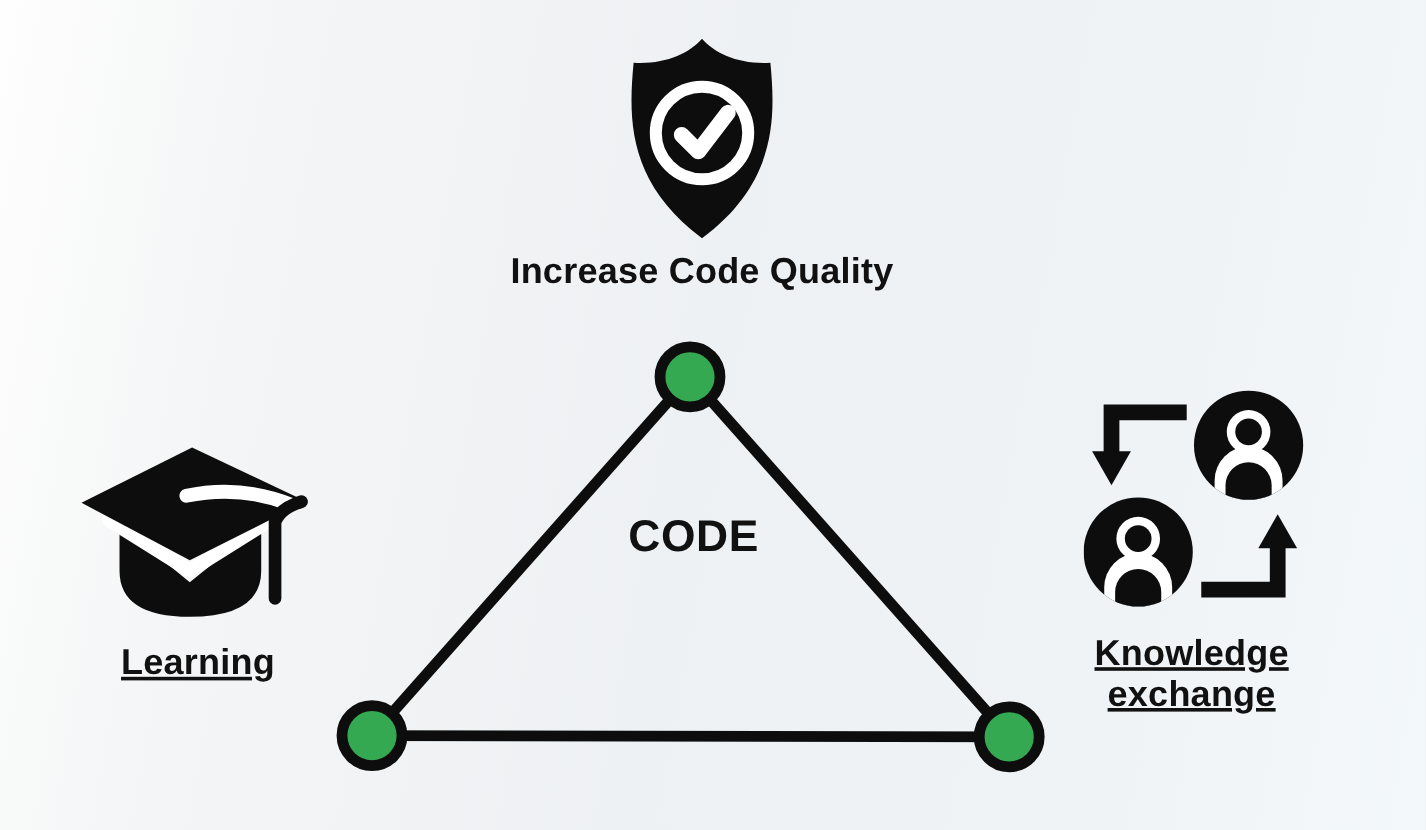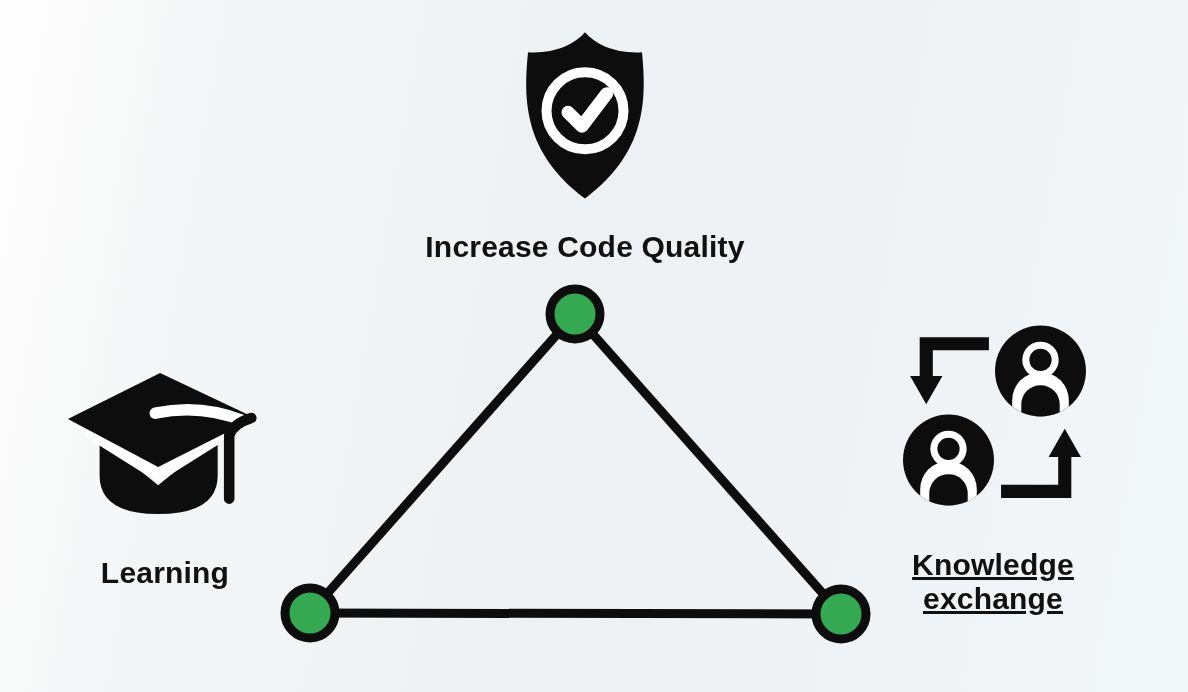--- a/index.html
+++ b/index.html
@@ -23,24 +23,23 @@
     pointer-events: none;
   }
 
   .node-label {
     color: #111111;
     font-weight: 700;
     font-size: 30px;
     line-height: 1.12;
     text-align: center;
     letter-spacing: 0.2px;
-    margin-top: 20px;
   }
   .label-quality   { left: 375px; top: 210px; width: 420px; }
-  .label-learning  { left: 55px;  top: 536px; width: 220px; }
+  .label-learning  { left: 55px;  top: 536px; width: 220px; text-decoration: underline; }
   .label-knowledge { left: 893px; top: 528px; width: 200px; text-decoration: underline; }
 
   .center-title {
     left: 426px; top: 424px; width: 304px;
     color: #111111;
     font-weight: 700;
     font-size: 37px;
     line-height: 46px;
     text-align: center;
     letter-spacing: 0.5px;
@@ -126,15 +125,16 @@
 
     <g>
       <path d="M97 166 L160 166 L160 130" fill="none" stroke="#0d0d0d" stroke-width="13" stroke-linejoin="miter"></path>
       <polygon points="144,132 176,132 160,104" fill="#0d0d0d"></polygon>
     </g>
   </svg>
 
   <div class="abs node-label label-knowledge">Knowledge exchange</div>
 
   <div class="abs center-title">
+    <div>CODE</div>
   </div>
 
 </div>
 
 </body></html>

